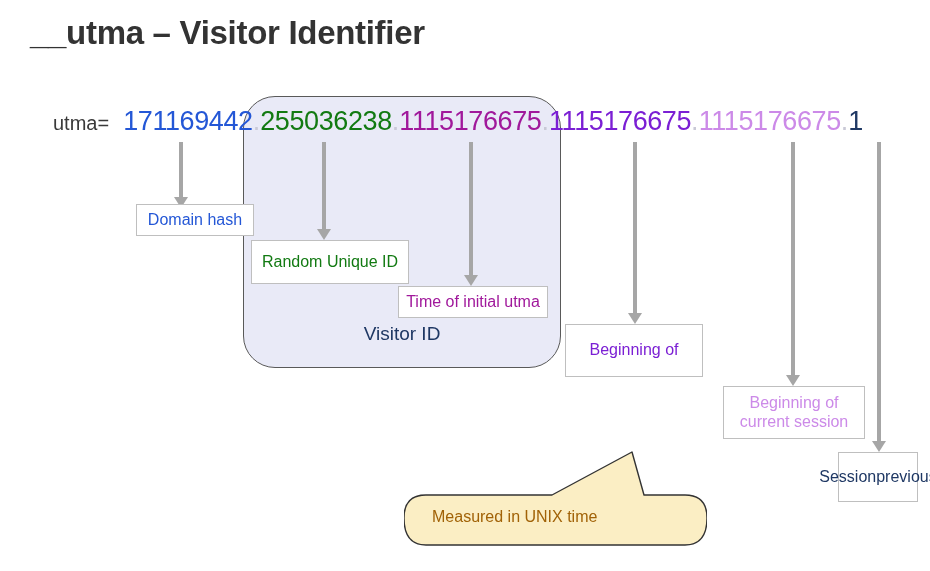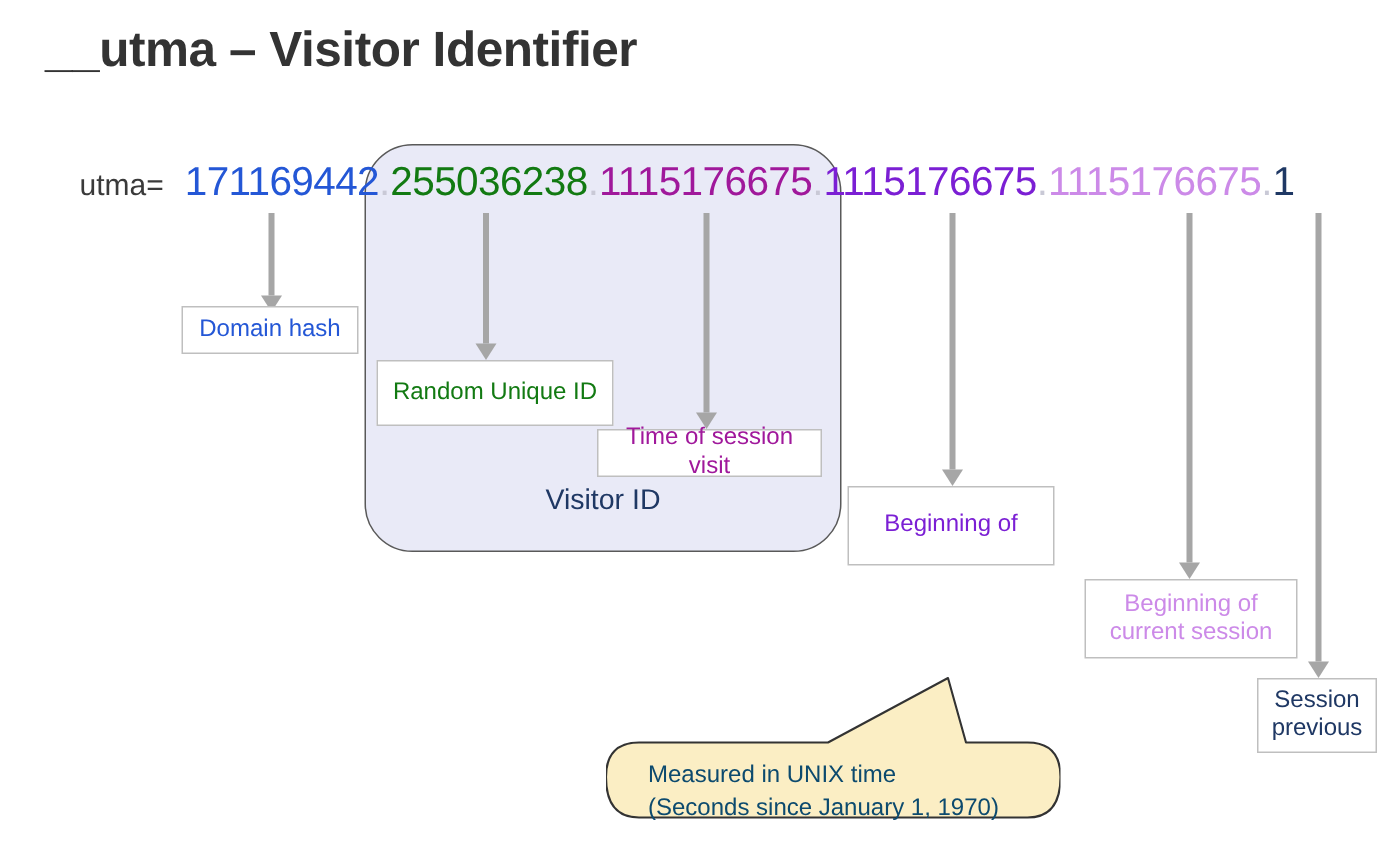--- a/index.html
+++ b/index.html
@@ -176,58 +176,57 @@
   </div>
   <div class="arrow" style="left:786px; top:142px; height:244px;">
     <div class="shaft" style="height:233px;"></div>
     <div class="head" style="top:233px;"></div>
   </div>
   <div class="arrow" style="left:872px; top:142px; height:310px;">
     <div class="shaft" style="height:299px;"></div>
     <div class="head" style="top:299px;"></div>
   </div>
 
-  <div class="labelbox" id="cb0" style="left: 121px; top: 204px; width: 118px; height: 32px; color: rgb(36, 87, 214);">
+  <div class="labelbox" id="cb0" style="left: 136px; top: 204px; width: 118px; height: 32px; color: rgb(36, 87, 214);">
     <span>Domain hash</span>
   </div>
 
   <div class="labelbox" id="cb1" style="left: 251px; top: 240px; width: 158px; height: 44px; color: rgb(18, 122, 18);">
     <span>Random Unique ID</span>
   </div>
 
   <div class="labelbox" id="cb2" style="left: 398px; top: 286px; width: 150px; height: 32px; color: rgb(160, 24, 155);">
-    <span>Time of session visit</span>
+    <span>Time of initial utma</span>
   </div>
 
   <div class="labelbox" id="cb3" style="left: 565px; top: 324px; width: 138px; height: 53px; flex-direction: column; color: rgb(123, 31, 212);">
     <span>Beginning of</span>
   </div>
 
   <div class="labelbox" id="cb4" style="left: 723px; top: 386px; width: 142px; height: 53px; flex-direction: column; color: rgb(204, 138, 232);">
     <span>Beginning of</span>
     <span>current session</span>
   </div>
 
-  <div class="labelbox" id="cb5" style="left: 838px; top: 452px; width: 80px; height: 50px; flex-direction: column; color: rgb(31, 56, 100);">
+  <div class="labelbox" id="cb5" style="left: 838px; top: 452px; width: 80px; height: 50px; flex-direction: row; color: rgb(31, 56, 100);">
     <span>Session</span>
     <span>previous</span>
   </div>
 
   <div id="unix-callout">
     <svg width="303" height="112" viewBox="0 0 303 112">
       <path id="balloon-path" d="M 22 45
                Q 0 45 0 68
                Q 0 95 22 95
                L 281 95
                Q 303 95 303 68
                Q 303 45 281 45
                L 240 45
                L 228 2
                L 148 45
                Z" fill="#fbeec4" stroke="#333333" stroke-width="1.4" stroke-linejoin="round"></path>
     </svg>
-    <div id="unix-callout-text" style="color: #0c4a6e;">
+    <div id="unix-callout-text" style="color: #a16207; text-align: center;">
       <div>Measured in UNIX time</div>
-      <div>(Seconds since January 1, 1970)</div>
     </div>
   </div>
 
 </div>
 
 </body></html>

